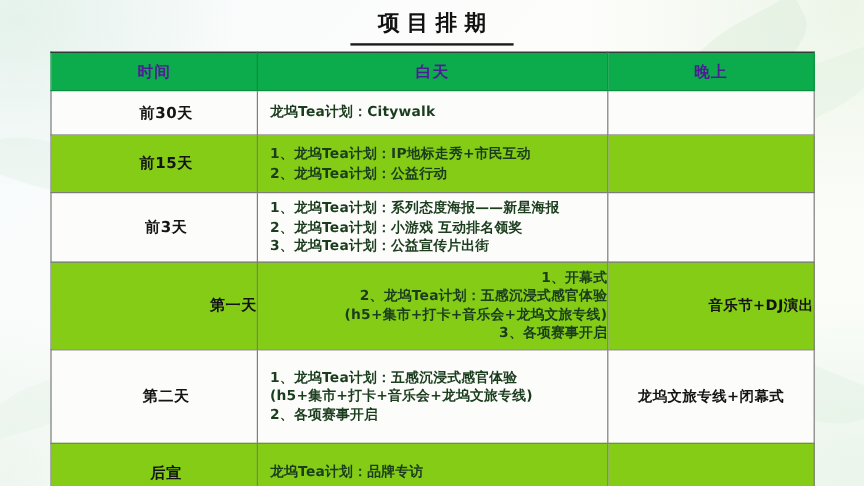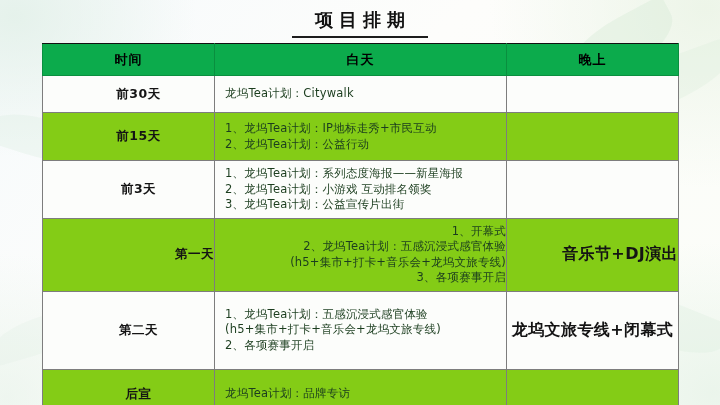--- a/index.html
+++ b/index.html
@@ -73,21 +73,21 @@
     width: 636px;
     border-collapse: collapse;
     table-layout: fixed;
   }
   #schedule-table td, #schedule-table th {
     border: 1px solid #7d7d7d;
     vertical-align: middle;
   }
   #schedule-table thead th {
     background: #0cab4c;
-    color: #000000;
+    color: #4c1d95;
     font-size: 13px;
     font-weight: bold;
     letter-spacing: 1px;
     text-align: center;
     height: 32px;
     border-color: #0a8f3f;
     border-top-color: #111;
   }
   .col-time  { width: 172px; }
   .col-day   { width: 292px; }
@@ -100,30 +100,30 @@
     text-align: center;
     font-size: 12.5px;
     font-weight: bold;
     color: #141414;
     letter-spacing: 0.5px;
     padding-left: 20px;
   }
   td.c-day {
     padding: 5px 0 5px 10px;
     font-size: 11.5px;
-    font-weight: normal;
+    font-weight: bold;
     color: #1b3d1e;
     line-height: 15.5px;
     white-space: pre-line;
     letter-spacing: 0.2px;
     margin-left: 35px;
   }
   td.c-night {
     text-align: center;
-    font-size: 16px;
+    font-size: 12px;
     font-weight: bold;
     color: #141414;
     letter-spacing: 0.4px;
   }
 
   .r1 td { height: 37px; }
   .r2 td { height: 48px; }
   .r3 td { height: 55px; }
   .r4 td { height: 65px; text-align: right; }
   .r5 td { height: 78px; }

